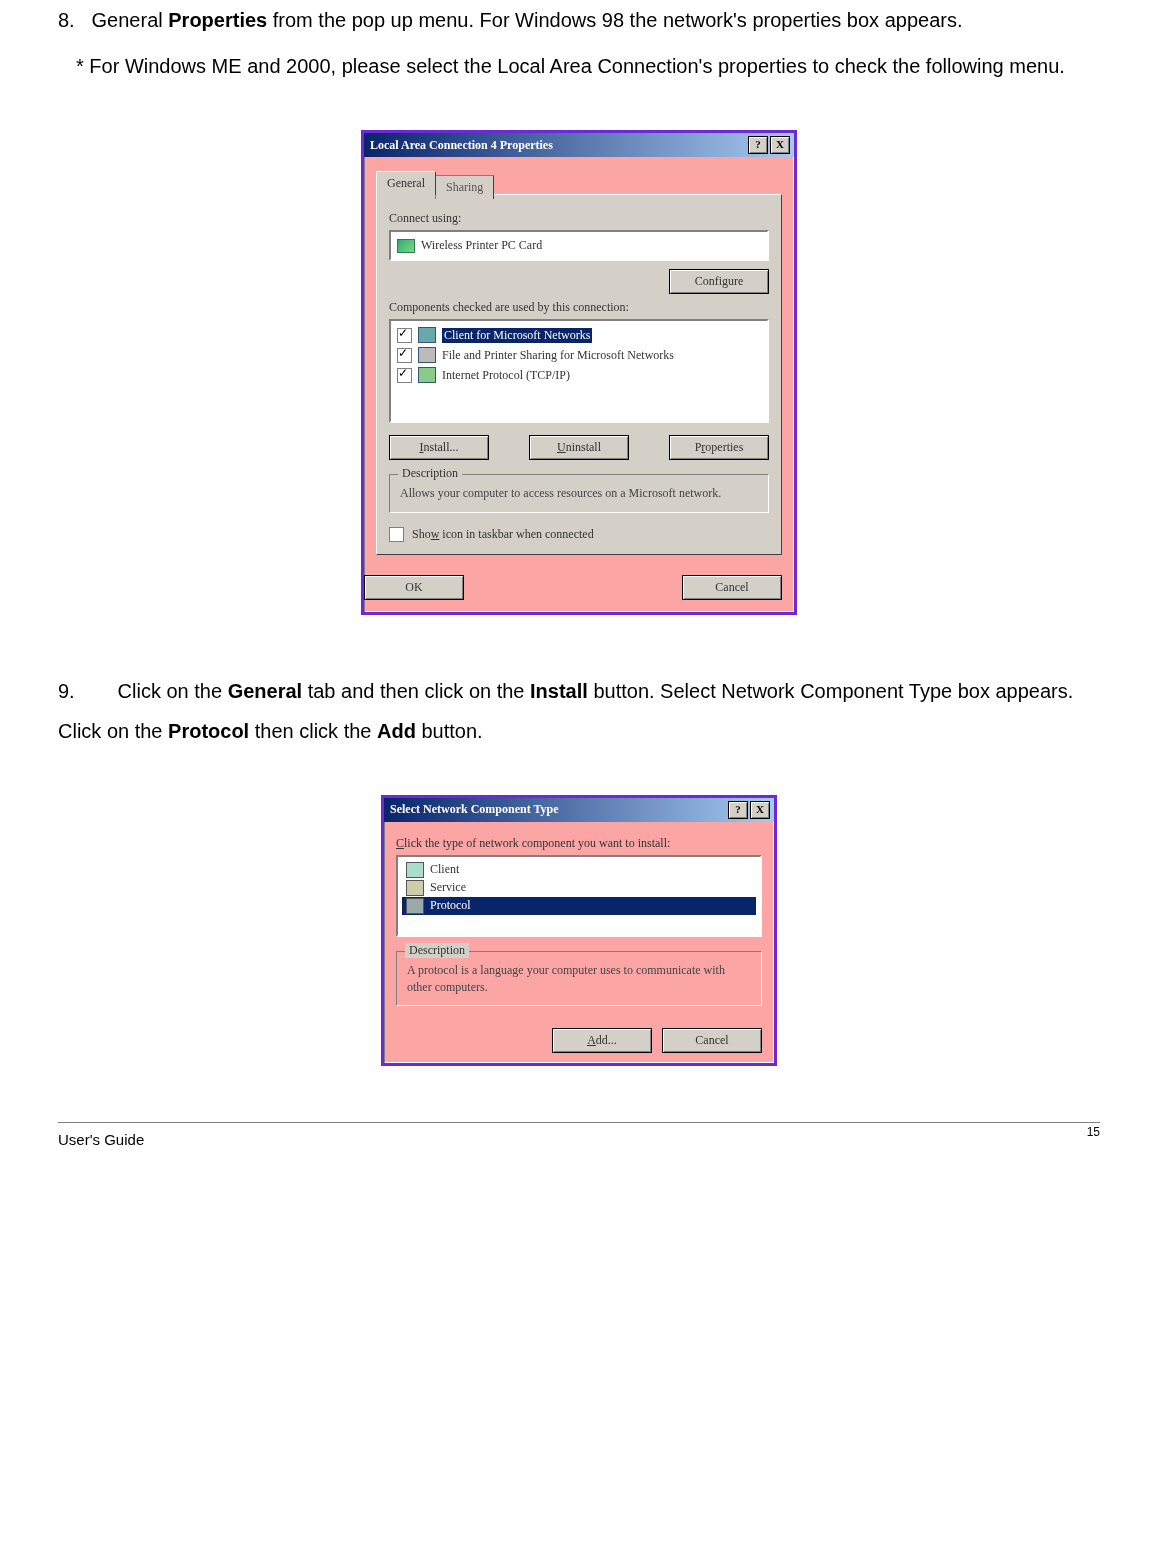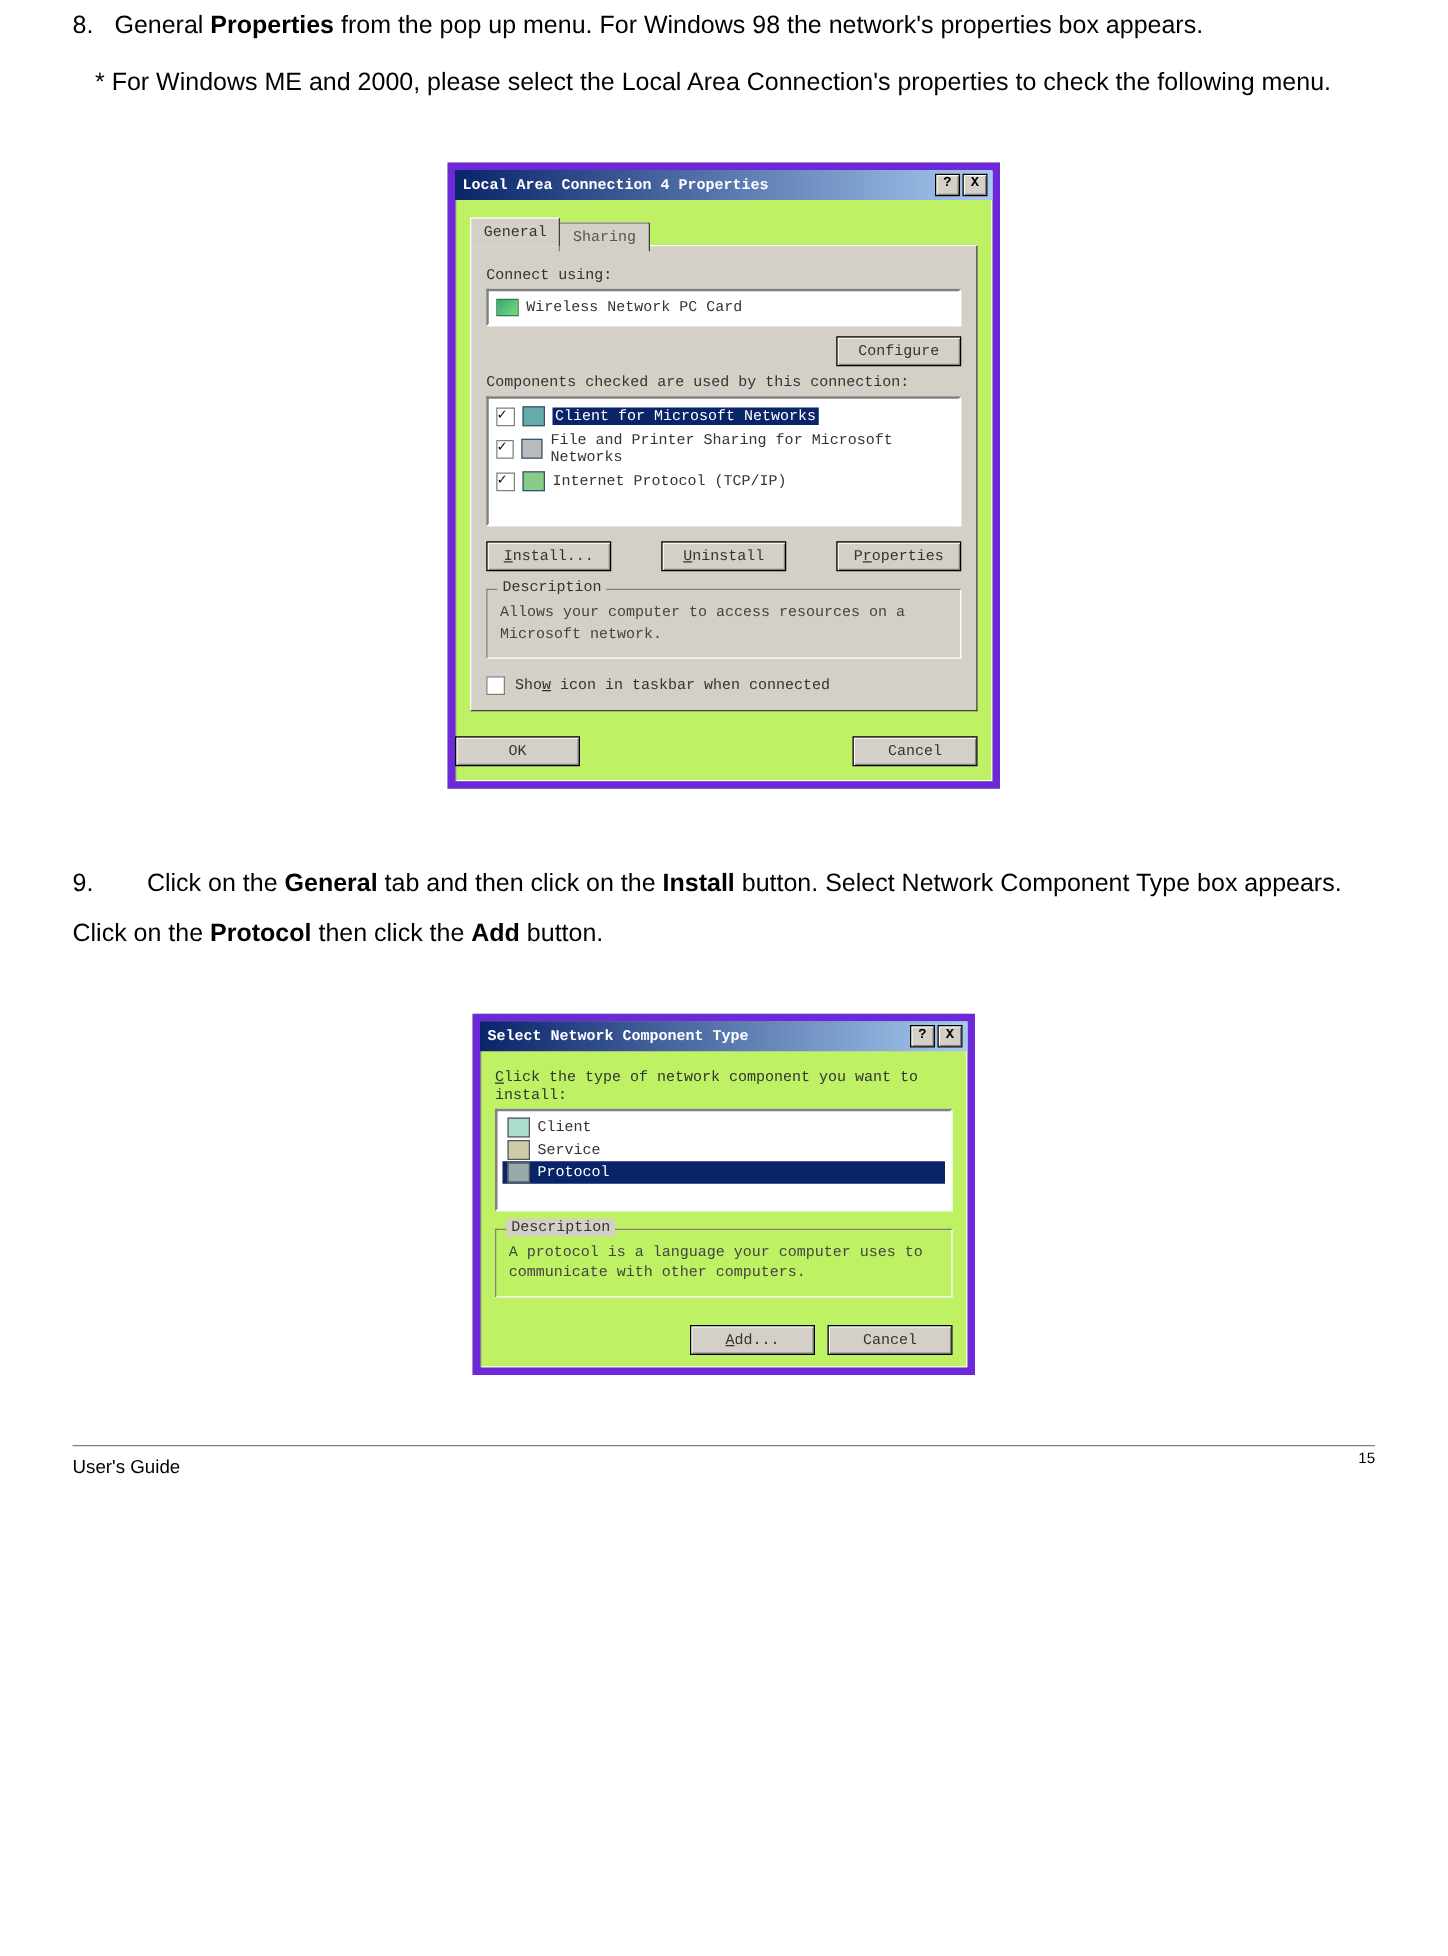--- a/index.html
+++ b/index.html
@@ -6,21 +6,21 @@
   .page{width:1158px;min-height:1565px;margin:0 auto;position:relative;box-sizing:border-box;padding:0 58px}
   .body-text{font-size:20px;line-height:2.0}
   .step{margin:0 0 6px 0}
   .step-num{display:inline-block;width:28px;vertical-align:top}
   .step-body{display:inline}
   .step-indent{margin-left:26px;text-align:justify}
   .note{margin:6px 0 0 18px;text-align:justify}
   b{font-weight:700}
   .figure{display:flex;justify-content:center;margin:44px 0 56px 0}
   
-  .win-dialog{background:#bef264;border:6px solid #6d28d9;box-shadow:1px 1px 0 #808080 inset,-1px -1px 0 #fff inset;font-family:Liberation Mono, monospace;font-size:12px;color:#333}
+  .win-dialog{background:#fca5a5;border:3px solid #6d28d9;box-shadow:1px 1px 0 #808080 inset,-1px -1px 0 #fff inset;font-family:Liberation Serif, serif;font-size:12px;color:#333}
   .dlg1{width:430px}
   .dlg2{width:390px}
   .titlebar{display:flex;align-items:center;height:24px;background:linear-gradient(90deg,#0a246a,#a6caf0);color:#fff;font-weight:700;padding:0 4px 0 6px}
   .titlebar .t{flex:1;font-size:12px}
   .titlebtn{width:18px;height:16px;margin-left:2px;background:#d4d0c8;border:1px solid #000;box-shadow:1px 1px 0 #fff inset,-1px -1px 0 #808080 inset;text-align:center;line-height:14px;font-size:11px;font-weight:700;color:#000}
   .dlg-body{padding:8px 12px 10px 12px}
   .tabstrip{display:flex;margin:6px 0 0 0}
   .tab{padding:4px 10px;background:#d4d0c8;border:1px solid #808080;border-bottom:none;border-right-color:#404040;margin-right:-1px;position:relative}
   .tab.active{background:#d4d0c8;border-color:#fff #404040 #d4d0c8 #fff;z-index:2}
   .tab.inactive{top:4px;color:#555}
@@ -84,21 +84,21 @@
       <div class="dlg-body">
         <div class="tabstrip">
           <div class="tab active">General</div>
           <div class="tab inactive">Sharing</div>
         </div>
         <div class="panel">
           <div class="field-label">Connect using:</div>
           <div class="sunken">
             <div class="adapter-row">
               <span class="nic-icon"></span>
-              <span>Wireless Network PC Card</span>
+              <span>Wireless Printer PC Card</span>
             </div>
           </div>
           <div class="right">
               <div class="btn">Configure</div>
             </div>
 
           <div class="field-label">Components checked are used by this connection:</div>
           <div class="sunken check-list">
             <div class="check-item sel">
               <span class="cb"></span>

